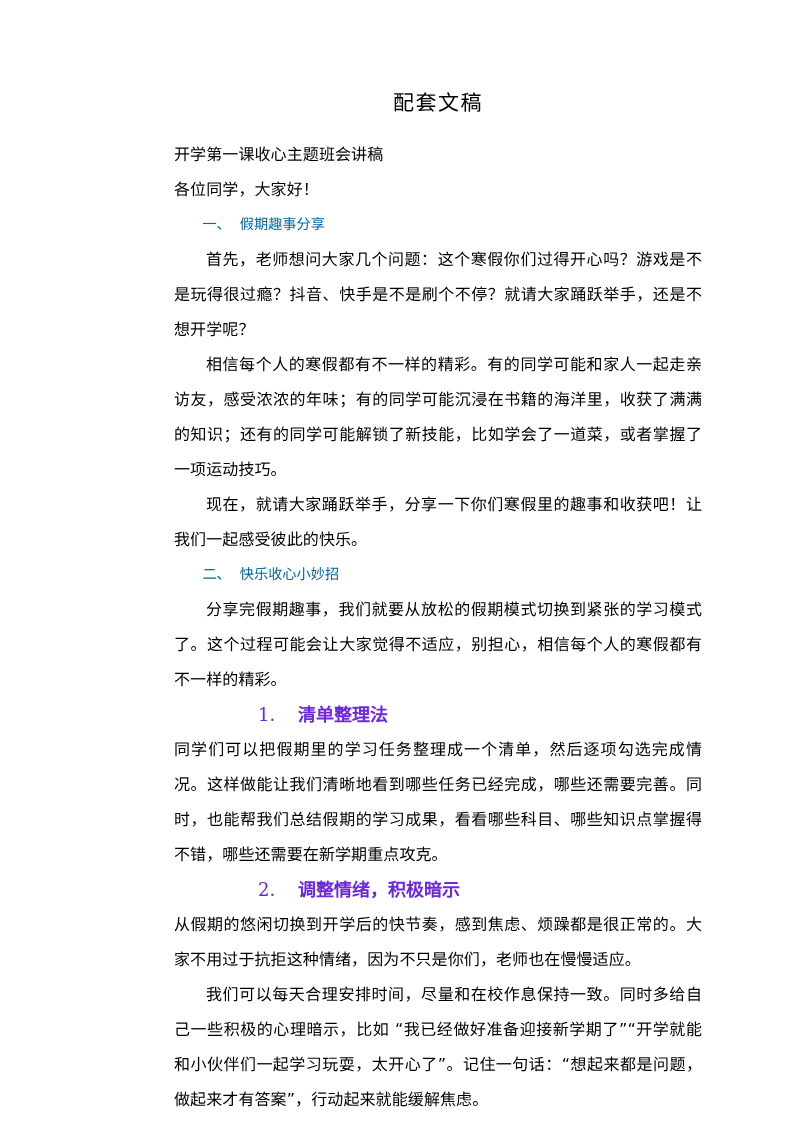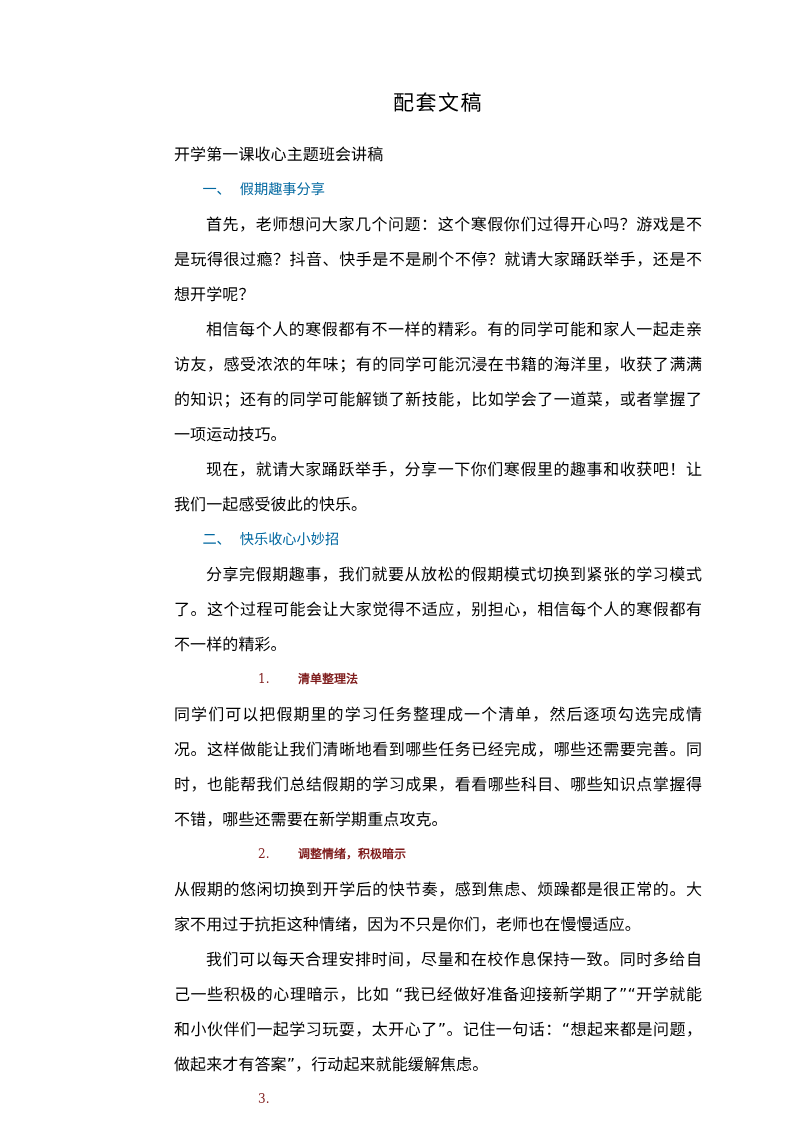--- a/index.html
+++ b/index.html
@@ -67,24 +67,24 @@
     white-space: nowrap;
   }
 
   .heading-1 .h1-marker {
     margin-right: 9px;
   }
 
   
   .heading-2 {
     font-family: "DejaVu Serif", "Liberation Serif", serif;
-    font-size: 12px;
+    font-size: 18px;
     line-height: 35px;
     font-weight: 700;
-    color: #7f1d1d;
+    color: #6d28d9;
     margin: 0;
     padding-left: 84px;
     white-space: nowrap;
   }
 
   .heading-2 .h2-marker {
     font-weight: 400;
     display: inline-block;
     width: 40px;
   }
@@ -92,20 +92,21 @@
 </head>
 <body>
 
 <div class="page">
   <div class="doc-body">
 
     <h1 class="doc-title">配套文稿</h1>
 
     <div id="blocks-container">
         <p class="para">开学第一课收心主题班会讲稿</p>
+        <p class="para">各位同学，大家好！</p>
         <p class="heading-1"><span class="h1-marker">一、</span><span class="h1-text">假期趣事分享</span></p>
         <p class="para indent">首先，老师想问大家几个问题：这个寒假你们过得开心吗？游戏是不是玩得很过瘾？抖音、快手是不是刷个不停？就请大家踊跃举手，还是不想开学呢？</p>
         <p class="para indent">相信每个人的寒假都有不一样的精彩。有的同学可能和家人一起走亲访友，感受浓浓的年味；有的同学可能沉浸在书籍的海洋里，收获了满满的知识；还有的同学可能解锁了新技能，比如学会了一道菜，或者掌握了一项运动技巧。</p>
         <p class="para indent">现在，就请大家踊跃举手，分享一下你们寒假里的趣事和收获吧！让我们一起感受彼此的快乐。</p>
         <p class="heading-1"><span class="h1-marker">二、</span><span class="h1-text">快乐收心小妙招</span></p>
         <p class="para indent">分享完假期趣事，我们就要从放松的假期模式切换到紧张的学习模式了。这个过程可能会让大家觉得不适应，别担心，相信每个人的寒假都有不一样的精彩。</p>
         <p class="heading-2"><span class="h2-marker">1.</span><span class="h2-text">清单整理法</span></p>
         <p class="para">同学们可以把假期里的学习任务整理成一个清单，然后逐项勾选完成情况。这样做能让我们清晰地看到哪些任务已经完成，哪些还需要完善。同时，也能帮我们总结假期的学习成果，看看哪些科目、哪些知识点掌握得不错，哪些还需要在新学期重点攻克。</p>
         <p class="heading-2"><span class="h2-marker">2.</span><span class="h2-text">调整情绪，积极暗示</span></p>
         <p class="para">从假期的悠闲切换到开学后的快节奏，感到焦虑、烦躁都是很正常的。大家不用过于抗拒这种情绪，因为不只是你们，老师也在慢慢适应。</p>

